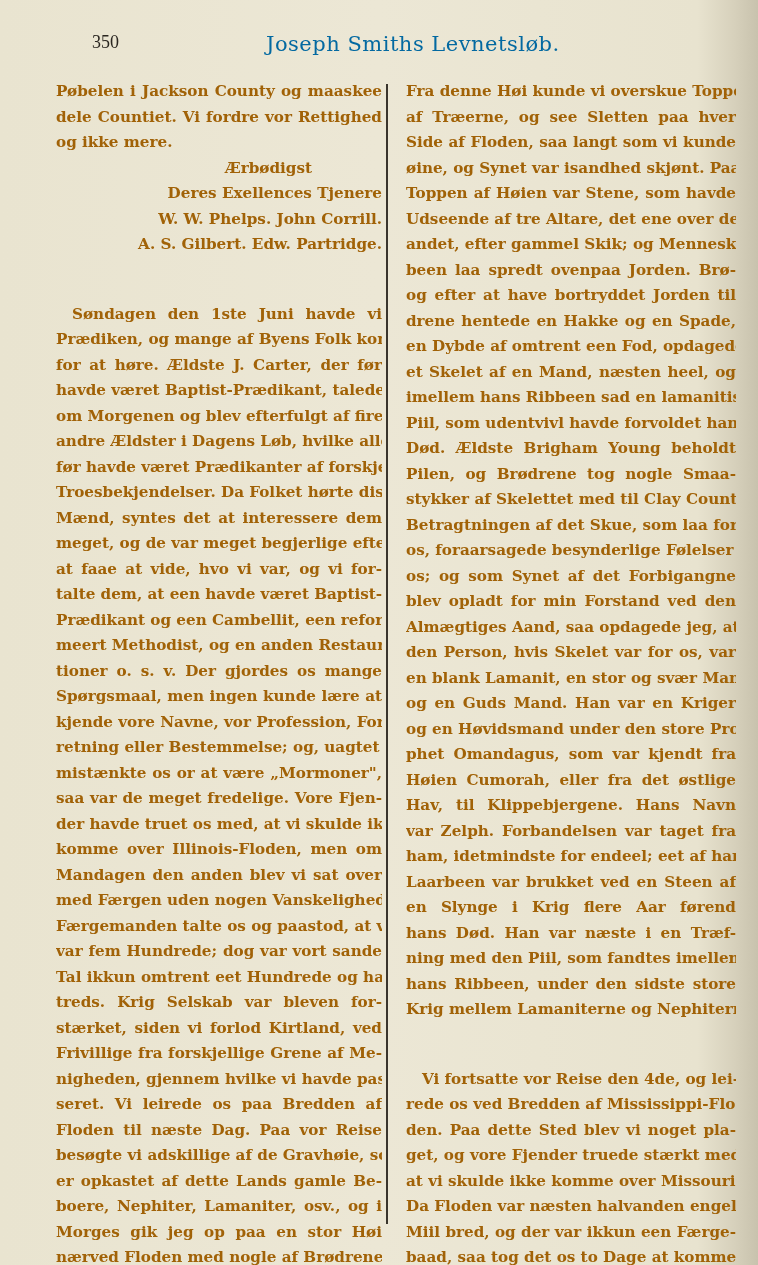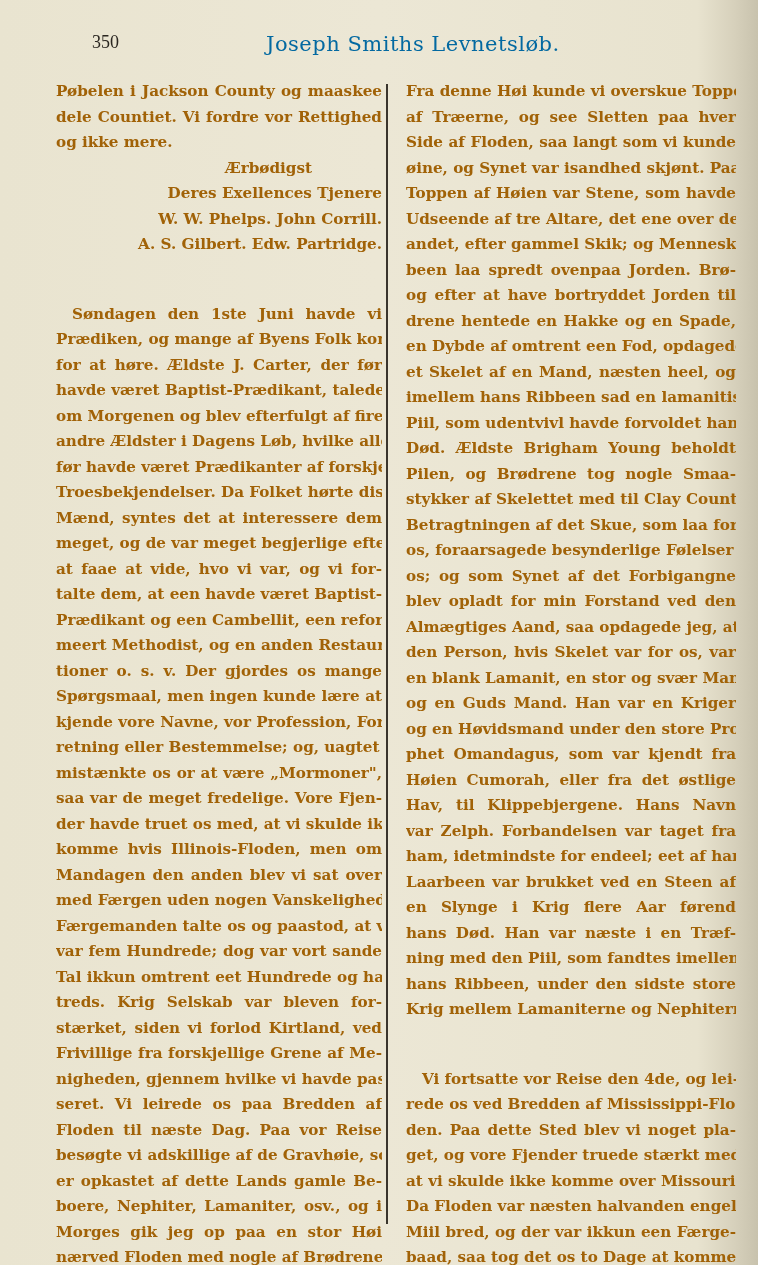--- a/index.html
+++ b/index.html
@@ -71,21 +71,21 @@
     <span class="line">talte dem, at een havde været Baptist-</span>
     <span class="line">Prædikant og een Cambellit, een refor-</span>
     <span class="line">meert Methodist, og en anden Restaura-</span>
     <span class="line">tioner o. s. v.  Der gjordes os mange</span>
     <span class="line">Spørgsmaal, men ingen kunde lære at</span>
     <span class="line">kjende vore Navne, vor Profession, For-</span>
     <span class="line">retning eller Bestemmelse; og, uagtet de</span>
     <span class="line">mistænkte os or at være „Mormoner",</span>
     <span class="line">saa var de meget fredelige.  Vore Fjen-</span>
     <span class="line">der havde truet os med, at vi skulde ikke</span>
-    <span class="line">komme hvis Illinois-Floden, men om</span>
+    <span class="line">komme over Illinois-Floden, men om</span>
     <span class="line">Mandagen den anden blev vi sat over</span>
     <span class="line">med Færgen uden nogen Vanskelighed.</span>
     <span class="line">Færgemanden talte os og paastod, at vi</span>
     <span class="line">var fem Hundrede; dog var vort sande</span>
     <span class="line">Tal ikkun omtrent eet Hundrede og halv-</span>
     <span class="line">treds.  Krig Selskab var bleven for-</span>
     <span class="line">stærket, siden vi forlod Kirtland, ved</span>
     <span class="line">Frivillige fra forskjellige Grene af Me-</span>
     <span class="line">nigheden, gjennem hvilke vi havde pas-</span>
     <span class="line">seret.  Vi leirede os paa Bredden af</span>

